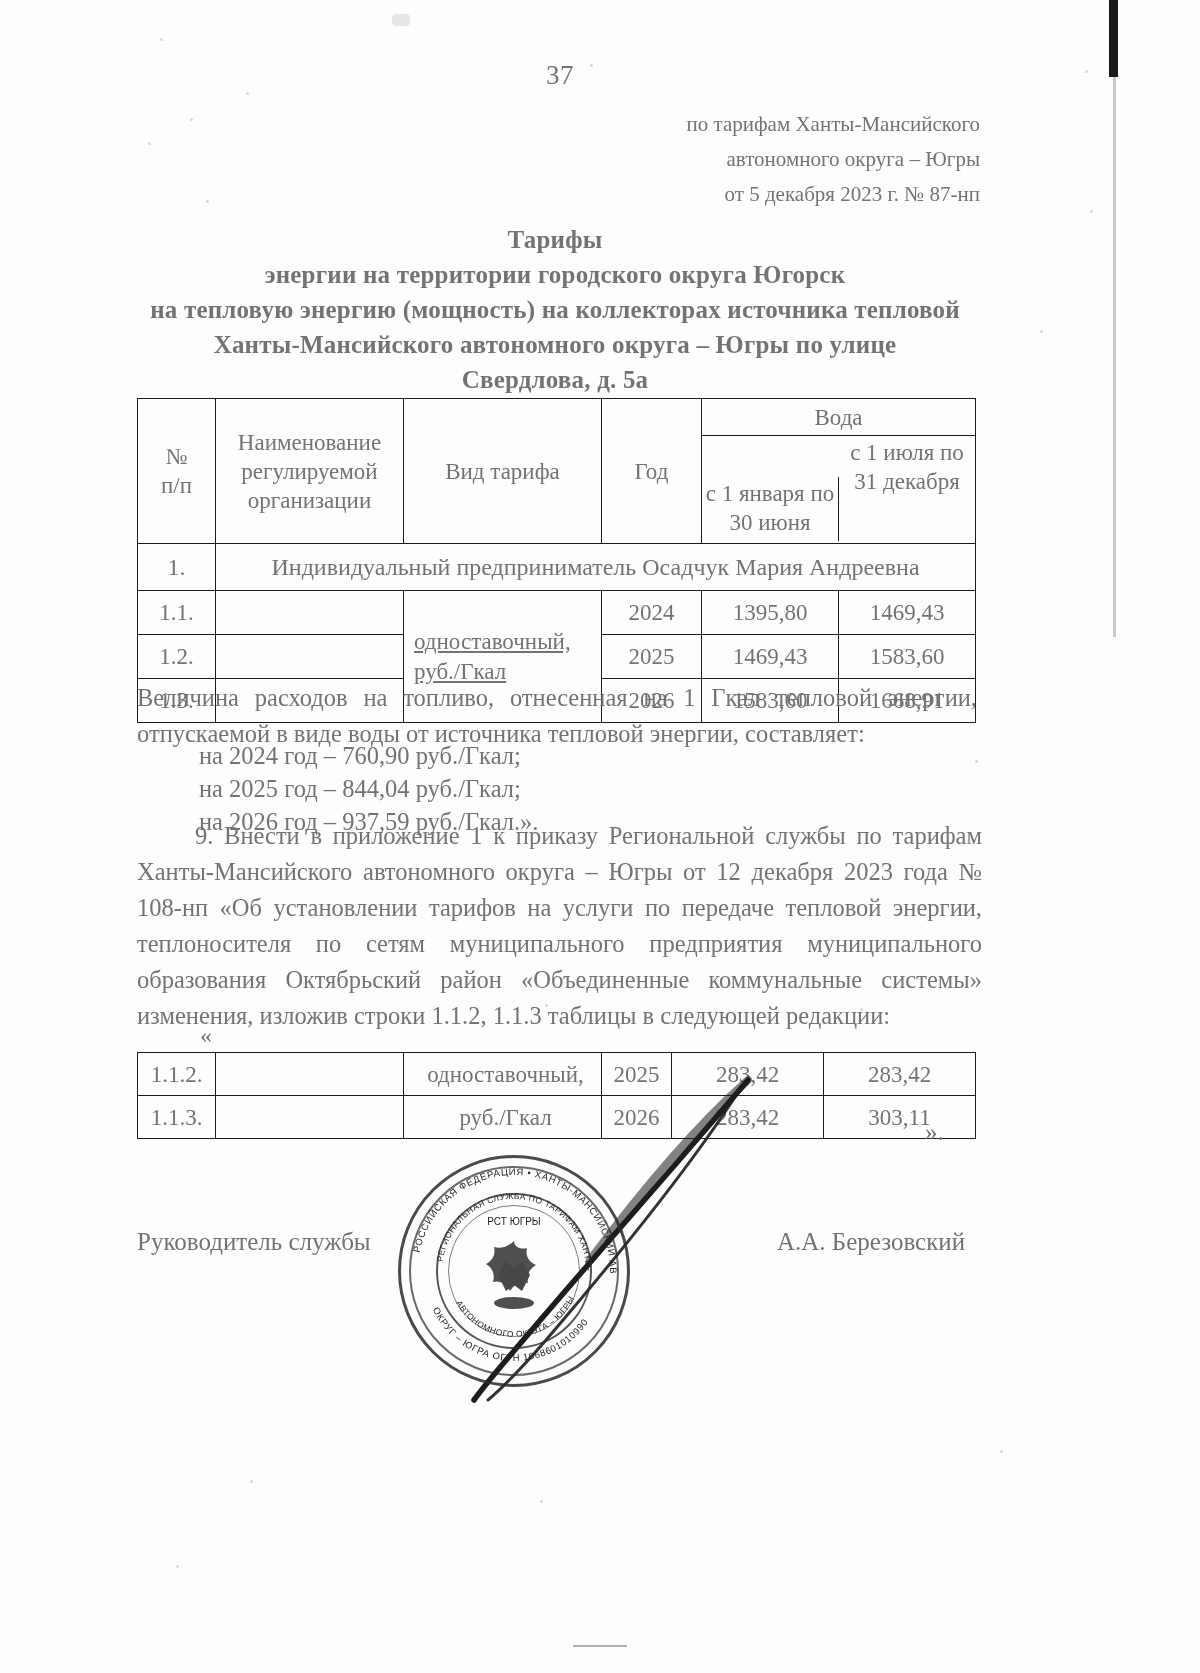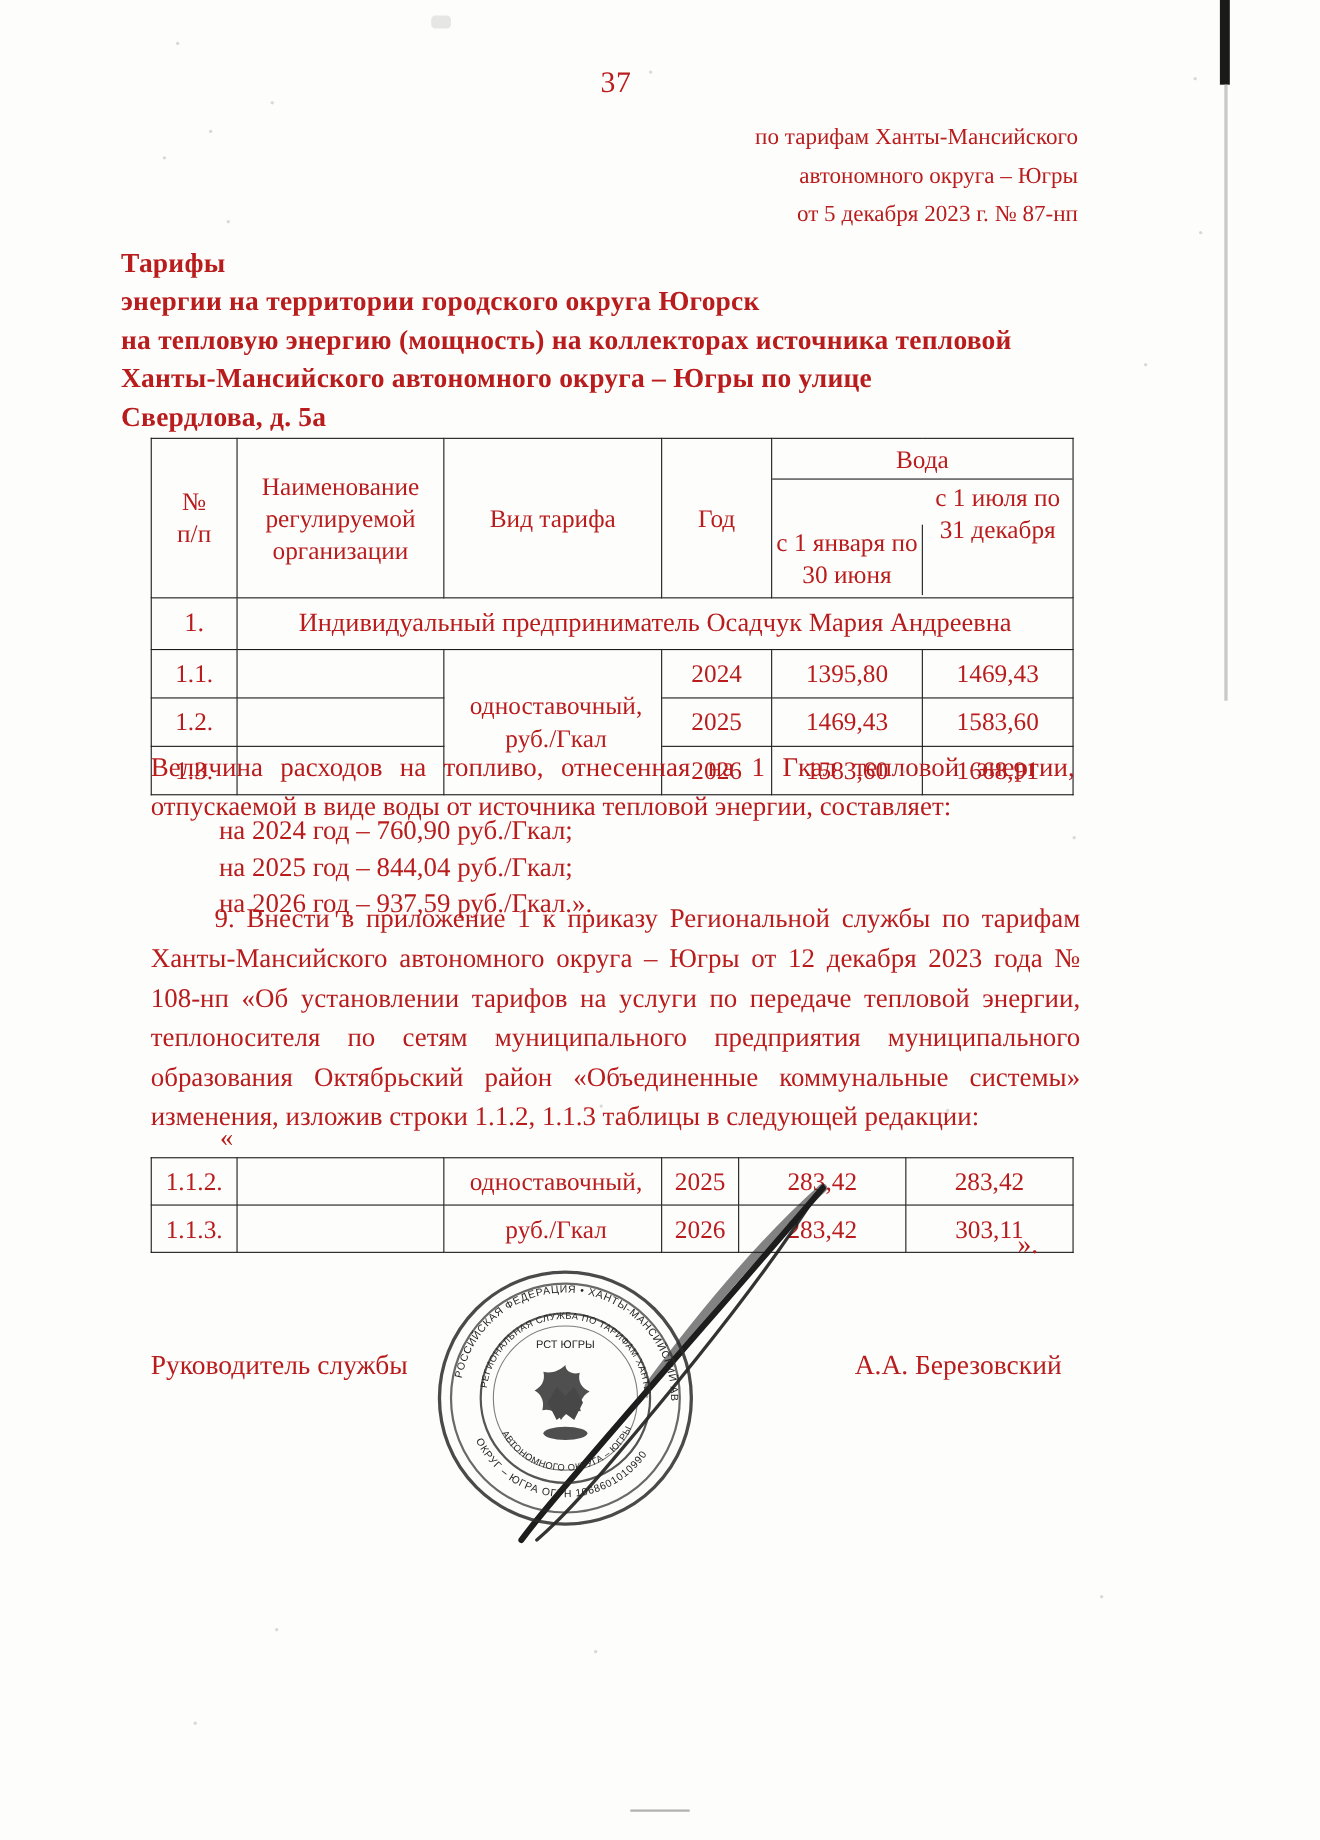--- a/index.html
+++ b/index.html
@@ -6,21 +6,21 @@
     margin: 0;
     padding: 0;
     background: #ffffff;
   }
   .page {
     position: relative;
     width: 1200px;
     height: 1673px;
     background: #fdfdfc;
     font-family: "Liberation Serif", "DejaVu Serif", serif;
-    color: #b91c1c;
+    color: #737373;
     overflow: hidden;
   }
   
   .speck {
     position: absolute;
     background: #b9b9b9;
     border-radius: 50%;
     opacity: .55;
   }
   
@@ -59,20 +59,21 @@
     text-align: right;
     font-size: 21px;
     line-height: 35px;
   }
 
   .title-block {
     position: absolute;
     top: 222px;
     left: 110px;
     width: 890px;
+    text-align: center;
     font-weight: bold;
     font-size: 25px;
     line-height: 35px;
     letter-spacing: .2px;
   }
   .title-block .t-main { display: block; }
 
   
   table.doc-table {
     border-collapse: collapse;
@@ -93,23 +94,24 @@
     width: 838px;
   }
   .tbl1 td.hd { height: 138px; }
   .tbl1 td.org-row {
     text-align: center;
     height: 40px;
     font-size: 24px;
   }
   .tbl1 td.num { height: 37px; }
   .tbl1 td.lefttxt {
-    text-align: center;
+    text-align: left;
     padding-left: 10px;
     line-height: 30px;
+    text-decoration: underline;
   }
   .tbl1 .water-head {
     border-bottom: 1.6px solid #1b1b1b;
     padding: 2px 0 2px;
     line-height: 30px;
   }
   .tbl1 .water-sub {
     display: flex;
   }
   .tbl1 .water-sub > div {

